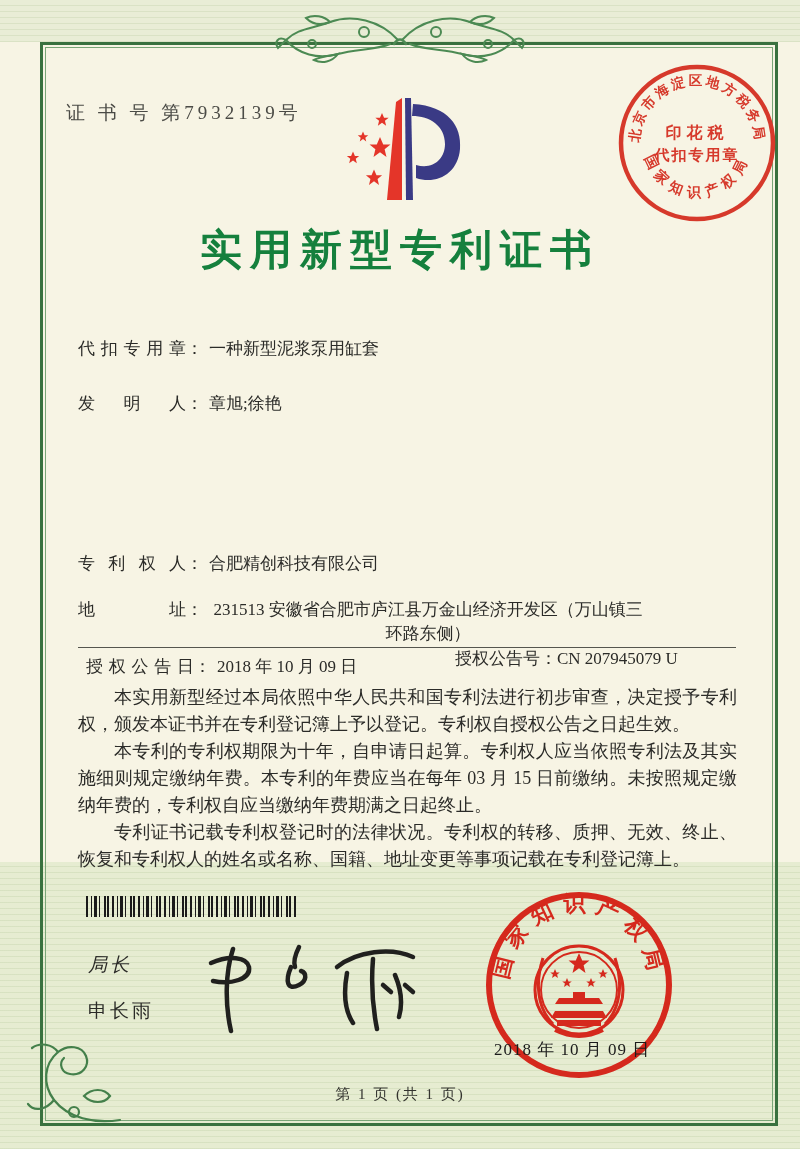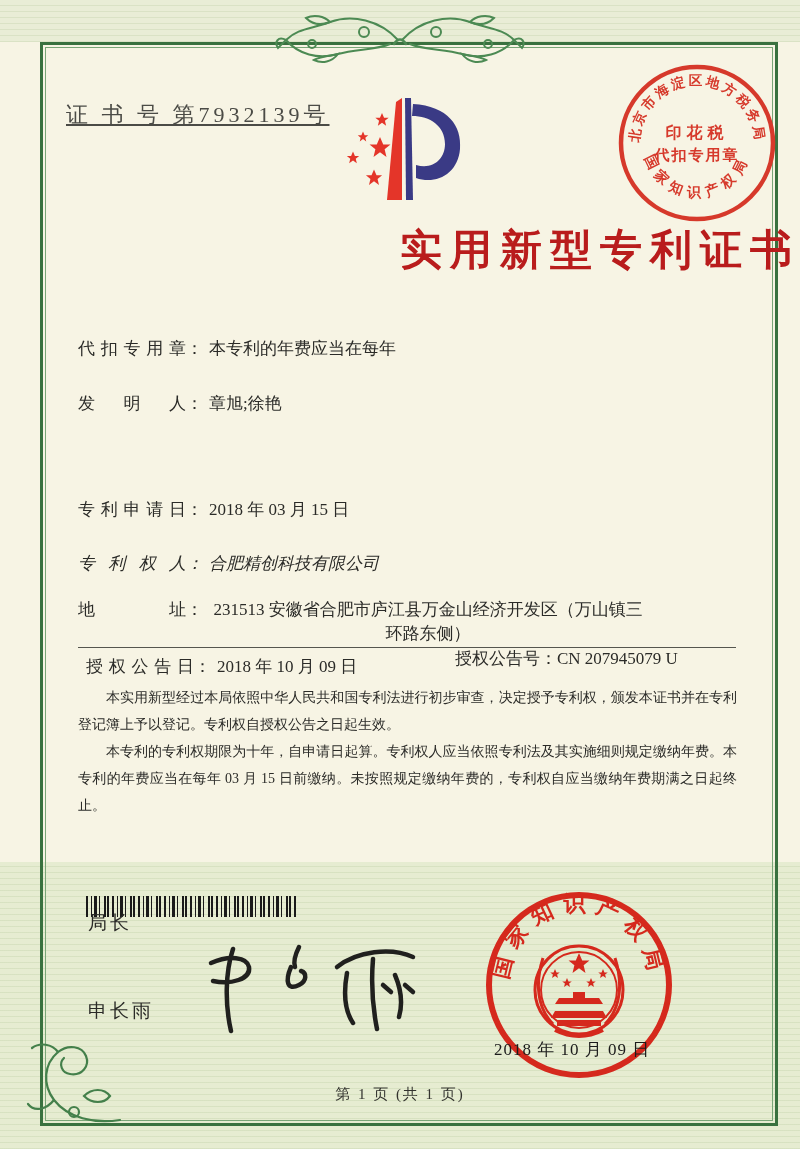--- a/index.html
+++ b/index.html
@@ -5,31 +5,31 @@
   html,body{margin:0;padding:0;background:#cfcfc6;}
   .sheet{position:relative;width:800px;height:1149px;margin:0 auto;background:#f7f4e4;
          overflow:hidden;font-family:"Liberation Serif","DejaVu Serif",serif;color:#2b2b28;}
   .tex{position:absolute;left:0;right:0;pointer-events:none;
        background:repeating-linear-gradient(0deg,rgba(140,170,110,0.16) 0 1px,rgba(255,255,255,0) 1px 6px);}
   .tex-top{top:0;height:42px;background-color:rgba(223,232,202,.55);}
   .tex-bottom{top:862px;height:287px;background-color:rgba(219,230,196,.6);}
   .frame{position:absolute;left:40px;top:42px;width:732px;height:1078px;border:3px solid #39713f;}
   .frame-inner{position:absolute;inset:2px;border:1px solid #79a577;}
   .abs{position:absolute;}
-  .certno{left:66px;top:100px;font-size:22px;letter-spacing:4px;color:#4b4b46;text-decoration:underline;}
-  .title{left:0;top:222px;width:100%;text-align:right;font-size:42px;font-weight:bold;
-         letter-spacing:8px;color:#b91c1c;}
+  .certno{left:66px;top:100px;font-size:19px;letter-spacing:4px;color:#4b4b46;}
+  .title{left:0;top:222px;width:100%;text-align:center;font-size:42px;font-weight:bold;
+         letter-spacing:8px;color:#15803d;}
   .row{left:78px;font-size:17px;white-space:nowrap;}
   .flabel{display:inline-block;width:108px;text-align:justify;text-align-last:justify;}
   .fcolon{display:inline-block;margin-right:6px;}
   .fvalue{display:inline-block;vertical-align:top;white-space:normal;}
   .addr-val{width:438px;line-height:24px;text-align:center;}
   .divider{left:78px;top:647px;width:658px;height:1px;background:#55554e;}
   .grant-right{left:455px;font-size:17px;white-space:nowrap;}
-  .paras{left:78px;top:684px;width:659px;font-size:14px;line-height:27px;text-align:justify;}
+  .paras{left:78px;top:684px;width:659px;font-size:18px;line-height:27px;text-align:justify;}
   .paras p{margin:0;text-indent:2em;}
   .barcode{left:86px;top:896px;width:213px;height:21px;
     background:repeating-linear-gradient(90deg,
       #1a1a1a 0 2px,transparent 2px 5px,
       #1a1a1a 5px 6px,transparent 6px 8px,
       #1a1a1a 8px 11px,transparent 11px 13px,
       #1a1a1a 13px 14px,transparent 14px 18px,
       #1a1a1a 18px 20px,transparent 20px 21px,
       #1a1a1a 21px 23px,transparent 23px 26px);}
   .signer{left:88px;font-size:19px;letter-spacing:3px;color:#2a2a27;}
@@ -111,52 +111,50 @@
     <text class="sealtext" font-size="14" letter-spacing="6">
       <textPath href="#taxBot" startOffset="50%" text-anchor="middle">国家知识产权局</textPath>
     </text>
     <text class="sealtext" x="85" y="80" font-size="16" letter-spacing="5" text-anchor="middle">印花税</text>
     <text class="sealtext" x="85" y="102" font-size="15" letter-spacing="2" text-anchor="middle">代扣专用章</text>
   </svg>
 
   <div class="abs title z3">实用新型专利证书</div>
 
   <div class="abs row z3" style="top:337px;">
-    <span class="flabel">代扣专用章</span><span class="fcolon">：</span><span class="fvalue">本专利的年费应当在每年</span>
+    <span class="flabel">代扣专用章</span><span class="fcolon">：</span><span class="fvalue">一种新型泥浆泵用缸套</span>
   </div>
   <div class="abs row z3" style="top:392px;">
     <span class="flabel">发明人</span><span class="fcolon">：</span><span class="fvalue">章旭;徐艳</span>
   </div>
-  <div class="abs row z3" style="top:498px;">
-    <span class="flabel">专利申请日</span><span class="fcolon">：</span><span class="fvalue">2018 年 03 月 15 日</span>
-  </div>
-  <div class="abs row z3" style="top:552px;font-style:italic;">
+  <div class="abs row z3" style="top:552px;">
     <span class="flabel">专利权人</span><span class="fcolon">：</span><span class="fvalue">合肥精创科技有限公司</span>
   </div>
   <div class="abs row z3" style="top:598px;">
     <span class="flabel">地址</span><span class="fcolon">：</span><span class="fvalue addr-val">231513 安徽省合肥市庐江县万金山经济开发区（万山镇三环路东侧）</span>
   </div>
 
   <div class="abs divider z3"></div>
 
   <div class="abs row z3" style="top:655px;margin-left:8px;">
     <span class="flabel">授权公告日</span><span class="fcolon">：</span><span class="fvalue">2018 年 10 月 09 日</span>
   </div>
   <div class="abs grant-right z3" style="top:647px;">
     <span>授权公告号</span><span>：</span><span>CN 207945079 U</span>
   </div>
 
   <div class="abs paras z3">
     <p>本实用新型经过本局依照中华人民共和国专利法进行初步审查，决定授予专利权，颁发本证书并在专利登记簿上予以登记。专利权自授权公告之日起生效。</p>
     <p>本专利的专利权期限为十年，自申请日起算。专利权人应当依照专利法及其实施细则规定缴纳年费。本专利的年费应当在每年 03 月 15 日前缴纳。未按照规定缴纳年费的，专利权自应当缴纳年费期满之日起终止。</p>
+    <p>专利证书记载专利权登记时的法律状况。专利权的转移、质押、无效、终止、恢复和专利权人的姓名或名称、国籍、地址变更等事项记载在专利登记簿上。</p>
   </div>
 
   <div class="abs barcode z3"></div>
 
-  <div class="abs signer z3" style="top:910px;">局长</div>
+  <div class="abs signer z3" style="top:952px;font-style:italic;">局长</div>
   <div class="abs signer z3" style="top:998px;">申长雨</div>
 
   <svg class="abs z3" style="left:195px;top:933px;" width="235" height="108" viewBox="0 0 235 108">
     <g fill="none" stroke="#20201e" stroke-width="4.5" stroke-linecap="round">
       <path d="M38,16 C30,40 30,72 36,98"></path>
       <path d="M16,30 C34,22 52,24 54,34 C56,46 36,52 18,48"></path>
       <path d="M96,34 C90,48 92,58 104,52 C112,48 112,40 106,38"></path>
       <path d="M104,14 C100,22 98,28 100,34"></path>
       <path d="M142,34 C162,18 196,14 218,24"></path>
       <path d="M178,26 C176,50 178,76 182,96"></path>

